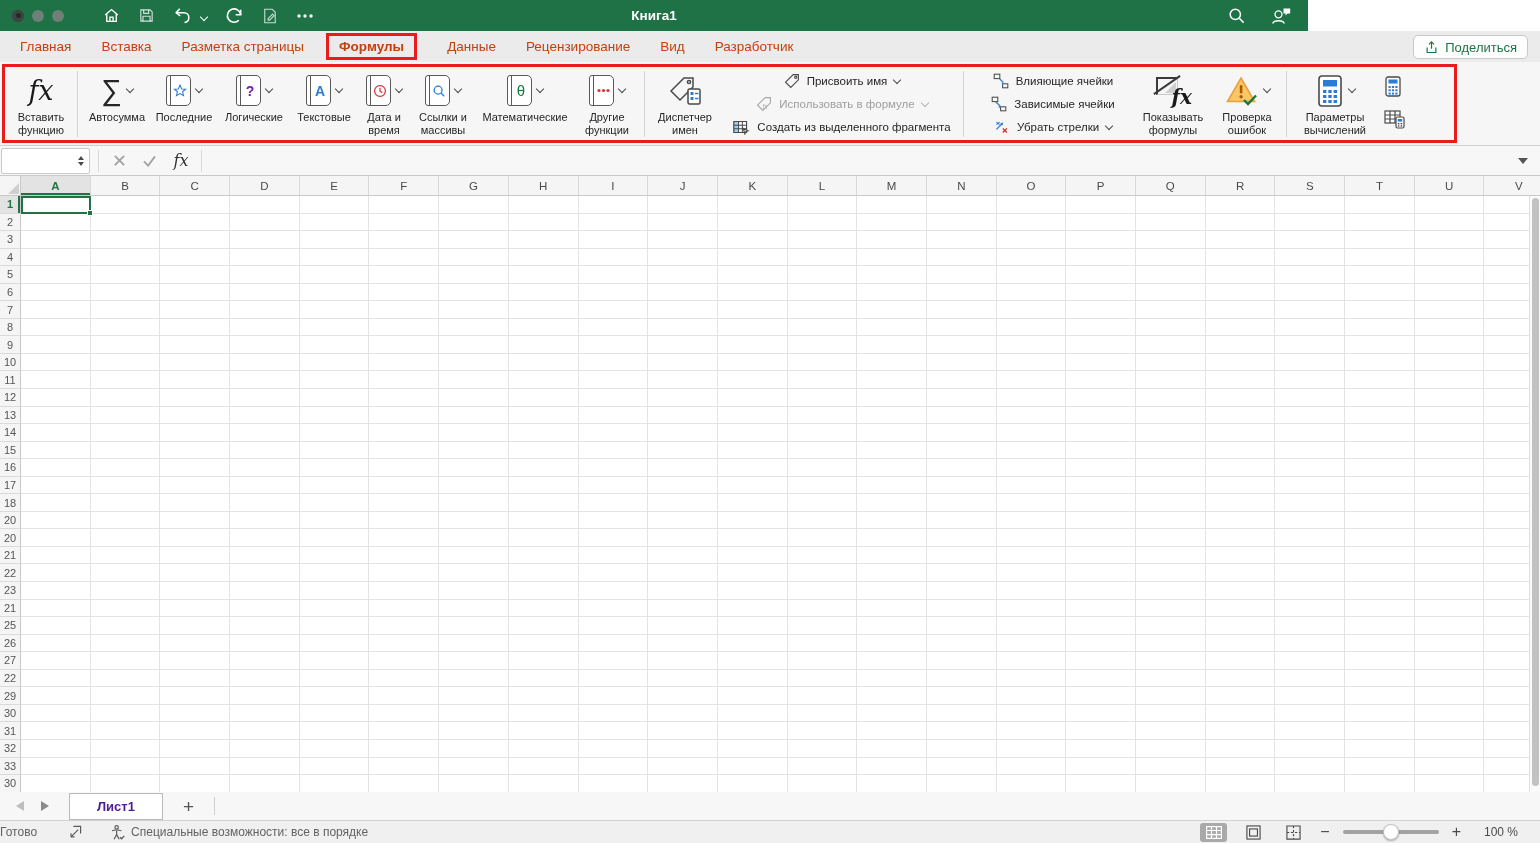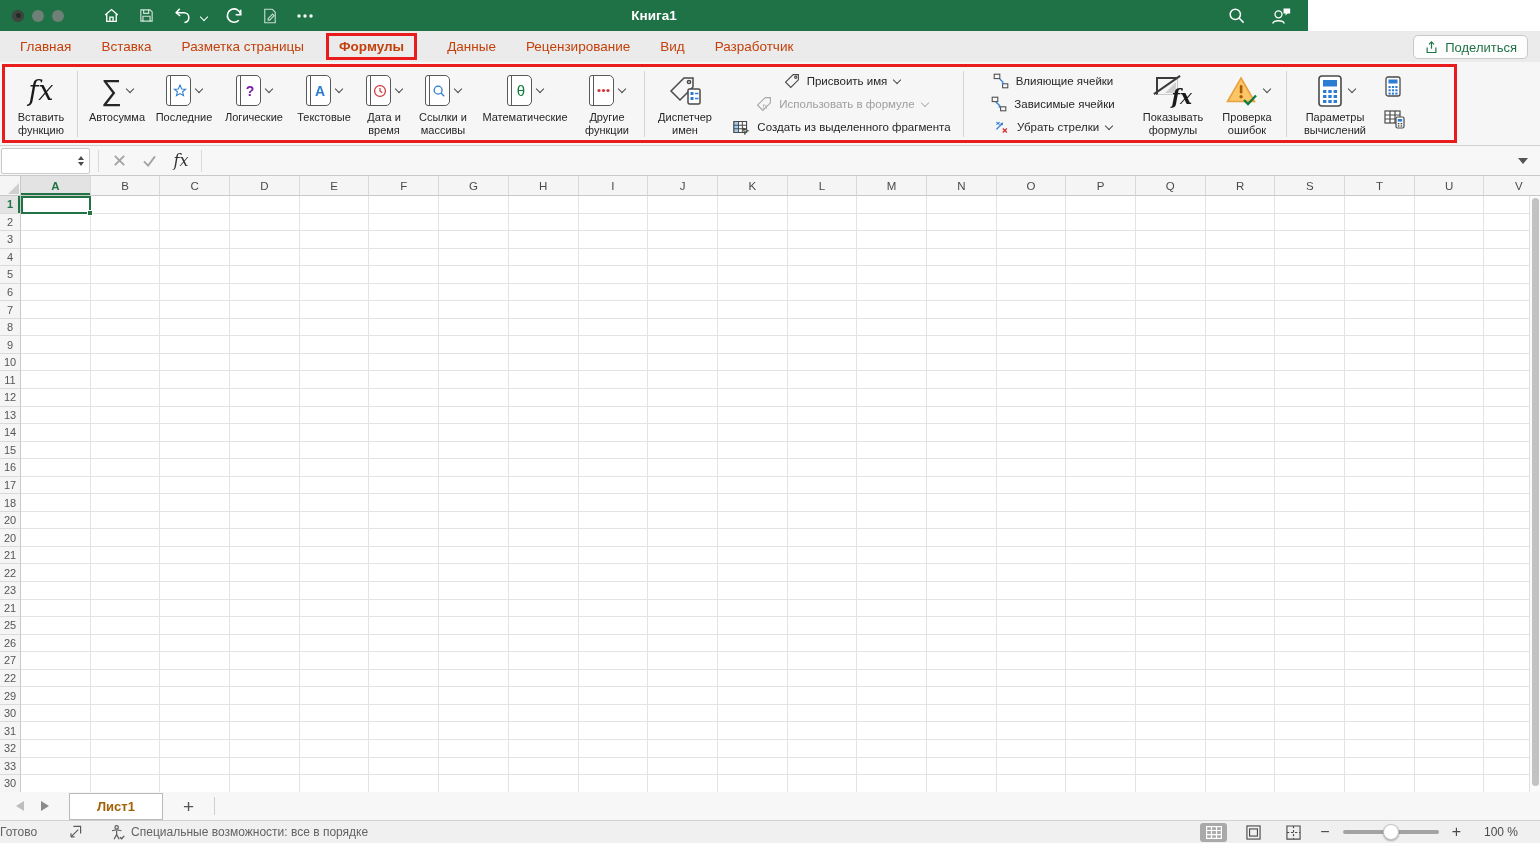--- a/index.html
+++ b/index.html
@@ -77,21 +77,21 @@
   .cell.selected { border:2px solid #217346; z-index:2; }
   .cell.selected .handle { position:absolute; right:-4px; bottom:-4px; width:6px; height:6px; background:#217346; border:1px solid #fff; }
   .vscroll { position:absolute; top:20px; right:0; width:11px; bottom:0; background:#fafafa; border-left:1px solid #e0e0e0; z-index:3; }
   .vthumb { position:absolute; top:2px; left:1.5px; width:7px; height:calc(100% - 8px); background:#c2c2c2; border-radius:4px; }
 
   
   .sheetbar { position:absolute; top:792px; left:0; width:1540px; height:28px; background:#f7f7f7; display:flex; align-items:center; }
   .nav-arrows { display:flex; gap:17px; margin-left:16px; align-items:center; }
   .tri-l { width:0; height:0; border-top:5.5px solid transparent; border-bottom:5.5px solid transparent; border-right:8px solid #bdbdbd; }
   .tri-r { width:0; height:0; border-top:5.5px solid transparent; border-bottom:5.5px solid transparent; border-left:8px solid #8a8a8a; }
-  .sheet-tab { height:27px; margin-left:20px; padding:0 27px; background:#fff; border:1px solid #b9b9b9; display:flex; align-items:center; color:#a16207; font-weight:700; font-size:13px; }
+  .sheet-tab { height:27px; margin-left:20px; padding:0 27px; background:#fff; border:1px solid #b9b9b9; display:flex; align-items:center; color:#4c1d95; font-weight:700; font-size:13px; }
   .add-sheet { margin-left:20px; font-size:19px; color:#555; line-height:1; }
   .sb-div { width:1px; height:18px; background:#cfcfcf; margin-left:20px; }
 
   
   .statusbar { position:absolute; top:820px; left:0; width:1540px; height:23px; background:#f0f0f0; border-top:1px solid #d2d2d2; display:flex; align-items:center; font-size:12px; color:#636363; }
   .st-ready { }
   .st-macro { margin-left:30px; display:flex; }
   .st-acc { margin-left:26px; display:flex; align-items:center; gap:5px; }
   .st-right { margin-left:auto; display:flex; align-items:center; margin-right:22px; gap:13px; }
   .vbtn { width:27px; height:19px; display:flex; align-items:center; justify-content:center; border-radius:3px; }

